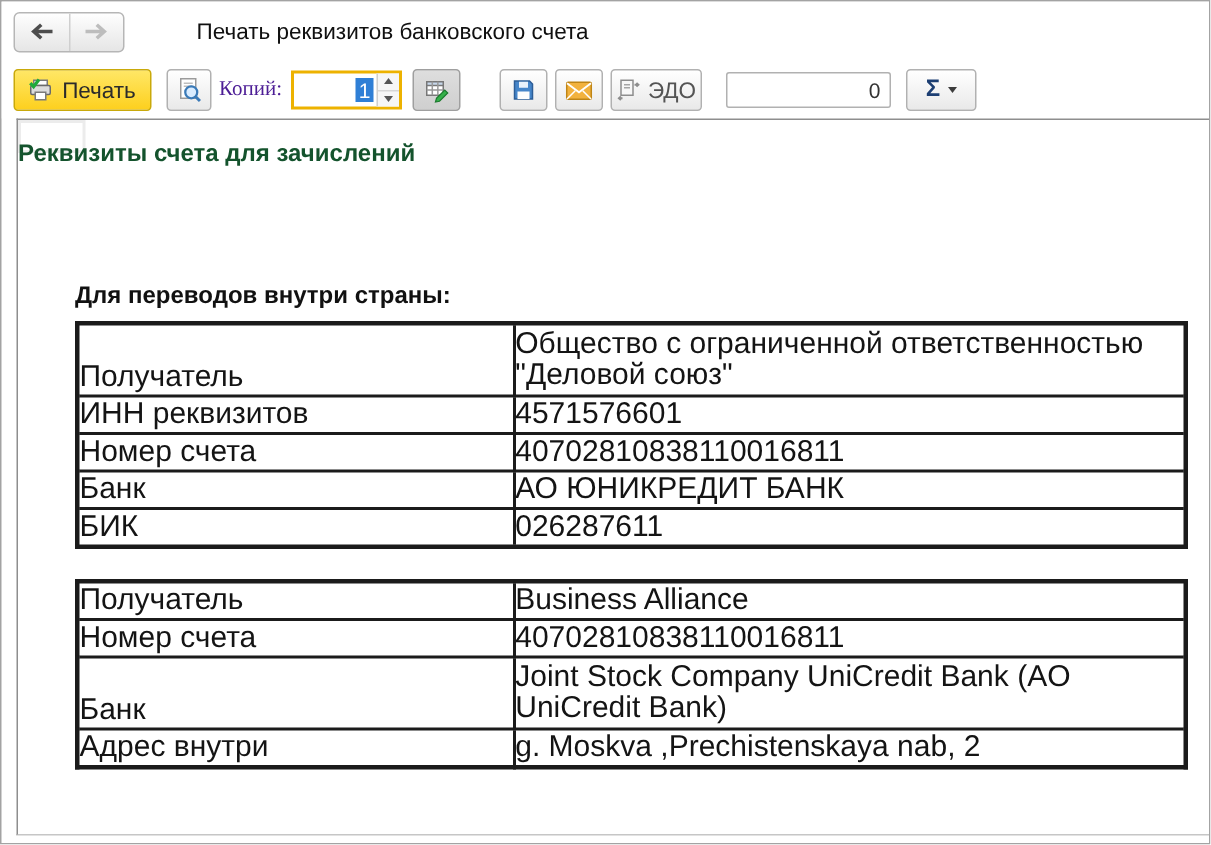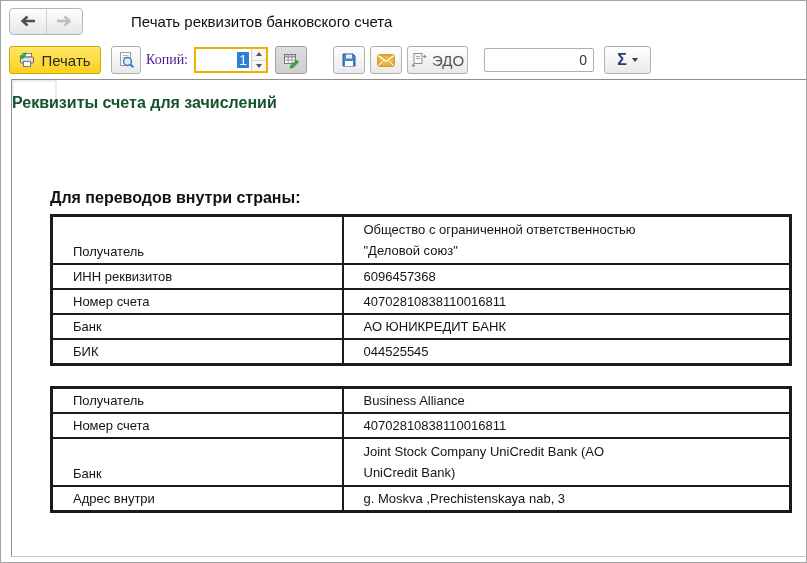--- a/index.html
+++ b/index.html
@@ -61,22 +61,22 @@
   .cell-ghost { position:absolute; top:0; left:0; width:45px; height:22px;
     border:2px solid #ececec; }
   .doc-title { position:absolute; top:14px; left:0; width:100%;
     text-align:left; font-size:16px; font-weight:bold; color:#14532d; }
   .sections { position:absolute; top:73px; left:38px; width:742px;margin-top:35px; }
   .section { margin-bottom:20px; }
   .section-heading { font-size:16px; font-weight:bold; color:#111;
     line-height:20px; margin-bottom:6px; }
   .req-table { border-collapse:collapse; width:742px; table-layout:fixed;
     border:3px solid #1b1b1b; }
-  .req-table td { border:2px solid #1b1b1b; font-size:13px; color:#141414;
-    padding:1px 20px; height:24px; line-height:21px; overflow:hidden; }
+  .req-table td { border:2px solid #1b1b1b; font-size:20px; color:#141414;
+    padding:1px 0; height:24px; line-height:21px; overflow:hidden; }
   .req-table tr.tall td { height:48px; }
   .label-cell { width:291px; vertical-align:bottom; }
   .value-cell { vertical-align:middle; white-space:pre-wrap; }
 </style>
 </head>
 <body>
 
 <div class="window">
 
   <div class="titlebar">
@@ -186,33 +186,33 @@
     <h2 class="section-heading">Для переводов внутри страны:</h2>
     <table class="req-table">
             <tbody>
               <tr class="tall">
                 <td class="label-cell">Получатель</td>
                 <td class="value-cell">Общество с ограниченной ответственностью
 "Деловой союз"</td>
               </tr>
               <tr>
                 <td class="label-cell">ИНН реквизитов</td>
-                <td class="value-cell">6096457368</td>
+                <td class="value-cell">4571576601</td>
               </tr>
               <tr>
                 <td class="label-cell">Номер счета</td>
                 <td class="value-cell">40702810838110016811</td>
               </tr>
               <tr>
                 <td class="label-cell">Банк</td>
                 <td class="value-cell">АО ЮНИКРЕДИТ БАНК</td>
               </tr>
               <tr>
                 <td class="label-cell">БИК</td>
-                <td class="value-cell">044525545</td>
+                <td class="value-cell">026287611</td>
               </tr>
             </tbody>
           </table>
   </section>
 
   <section class="section">
     <table class="req-table">
             <tbody>
               <tr>
                 <td class="label-cell">Получатель</td>
@@ -222,21 +222,21 @@
                 <td class="label-cell">Номер счета</td>
                 <td class="value-cell">40702810838110016811</td>
               </tr>
               <tr class="tall">
                 <td class="label-cell">Банк</td>
                 <td class="value-cell">Joint Stock Company UniCredit Bank (AO
 UniCredit Bank)</td>
               </tr>
               <tr>
                 <td class="label-cell">Адрес внутри</td>
-                <td class="value-cell">g. Moskva ,Prechistenskaya nab, 3</td>
+                <td class="value-cell">g. Moskva ,Prechistenskaya nab, 2</td>
               </tr>
             </tbody>
           </table>
   </section>
 </div>
   </div>
 
 </div>
 
 </body></html>

